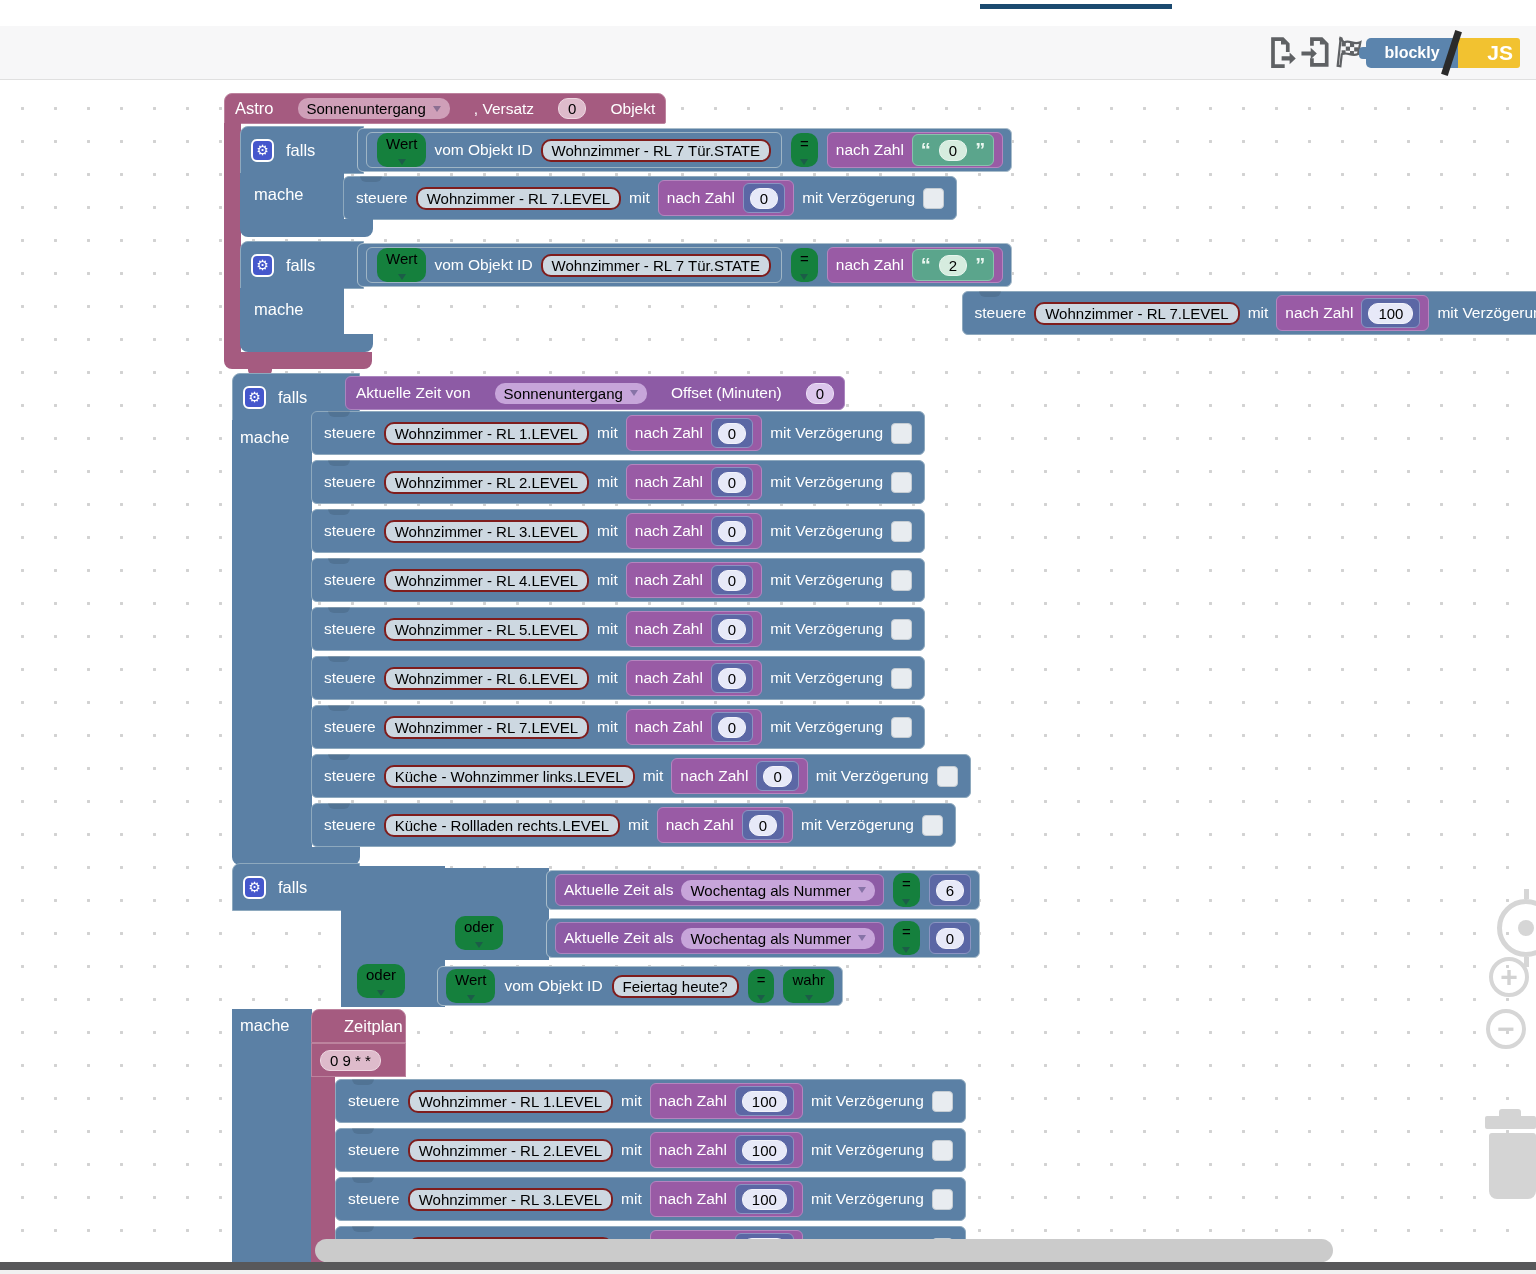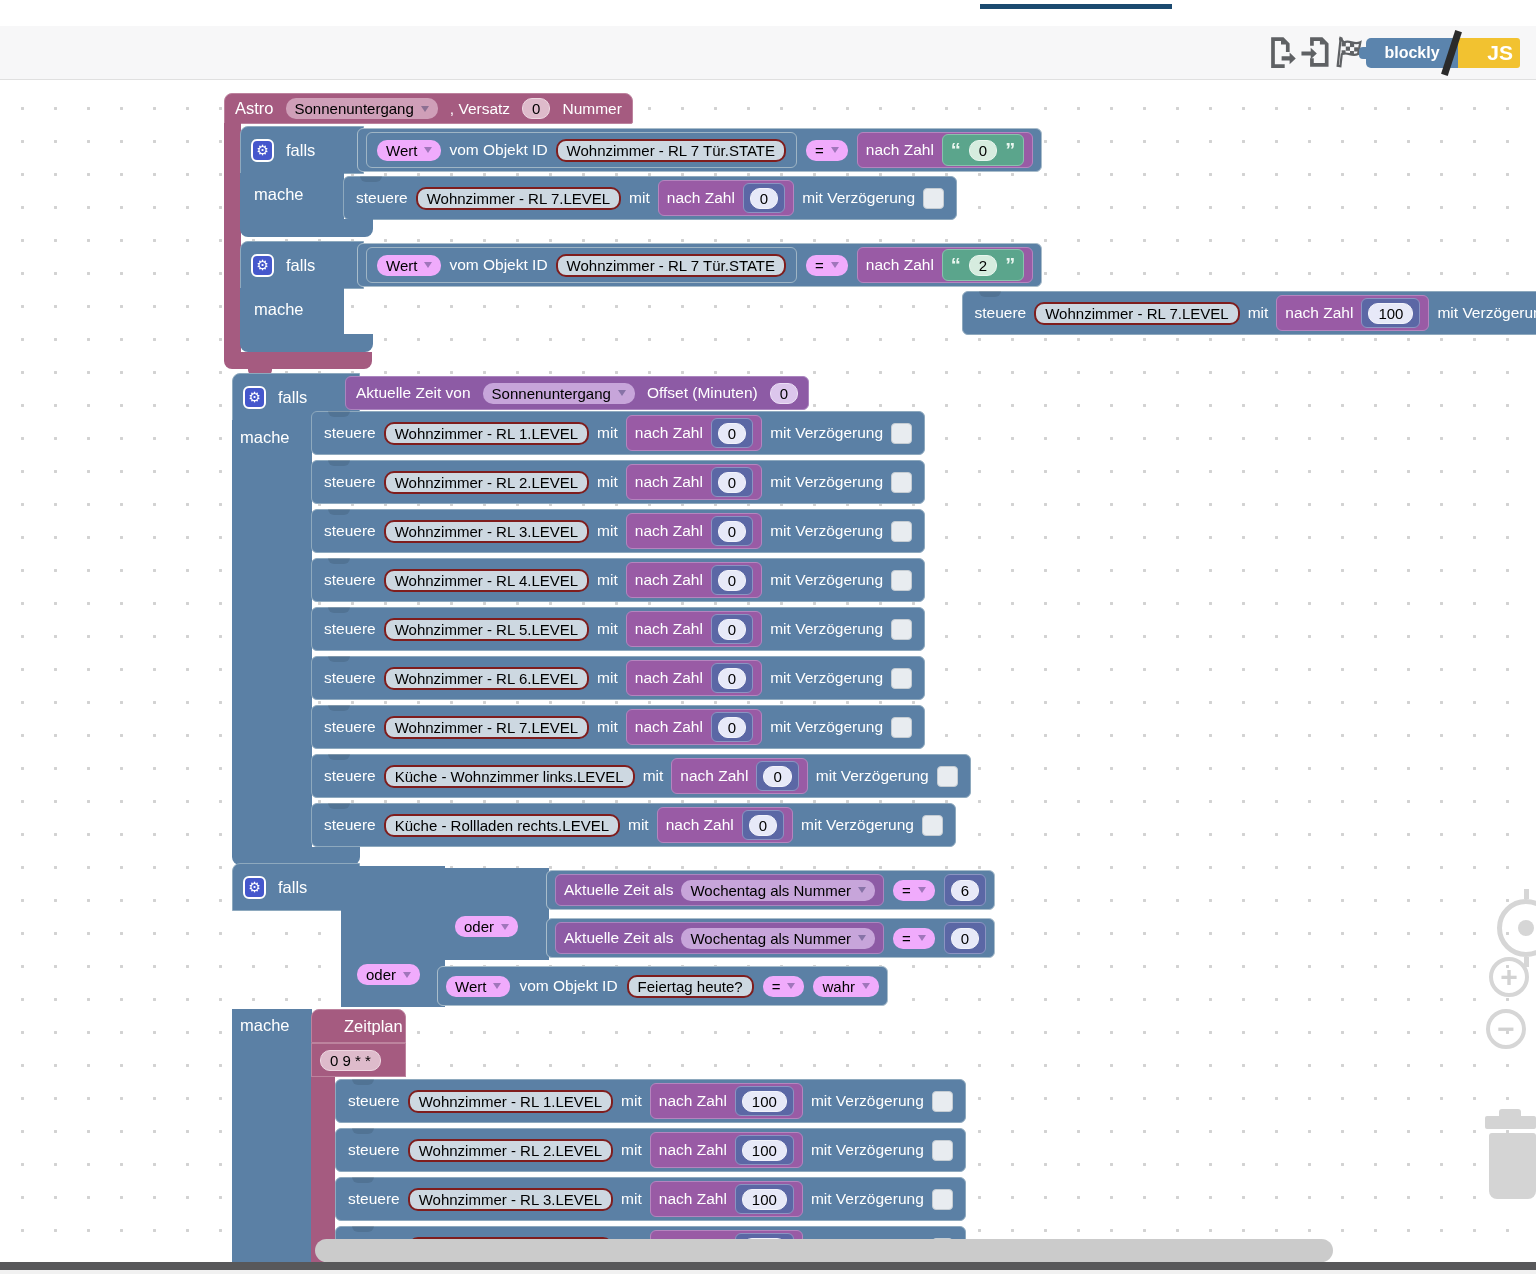--- a/index.html
+++ b/index.html
@@ -36,41 +36,41 @@
   .b-pink   { background:#a55b80; border:1px solid #bd839e; }
   .b-purple { background:#995ba5; border:1px solid #b585bf; }
   .b-violet { background:#8d5ba5; border:1px solid #ab85bf; }
   .b-indigo { background:#5b67a5; border:1px solid #8b94c2; }
   .b-green  { background:#5ba58c; border:1px solid #89c2ae; }
   .plain { border:none; }
 
   .lbl { color:#fff; font-size:15.5px; white-space:nowrap; }
   .big { font-size:16.5px; }
 
-  .hrow { display:inline-flex; align-items:center; gap:12px; padding:0 10px; border-radius:6px; white-space:nowrap; }
+  .hrow { display:inline-flex; align-items:center; gap:24px; padding:0 10px; border-radius:6px; white-space:nowrap; }
   .stmt { position:relative; height:44px; display:inline-flex; align-items:center; gap:8px; padding:0 12px; border-radius:6px; white-space:nowrap; }
   .stmt::before { content:""; position:absolute; top:-1px; left:16px; width:22px; height:6px; background:rgba(0,0,0,.10); border-radius:0 0 8px 8px; }
   .col { display:flex; flex-direction:column; gap:5px; align-items:flex-start; }
 
   .cmp  { display:inline-flex; align-items:center; gap:9px; height:44px; padding:0 8px; border-radius:6px; background:#5b80a5; border:1px solid #a9bdcb; }
   .cmp2 { height:40px; }
   .op   { display:inline-flex; align-items:center; gap:8px; height:36px; padding:0 10px; border-radius:6px; background:#5b80a5; border:1px solid #9fb5c5; }
 
   .vblk { display:inline-flex; align-items:center; gap:8px; border-radius:6px; padding:0 8px; }
   .h36 { height:36px; } .h32 { height:32px; } .h30 { height:30px; }
 
   .field { font-size:15px; color:#000; border-radius:10px; padding:1px 9px; white-space:nowrap; }
   .f-blue   { background:#cdd8e1; border:2px solid #7f1d1d; }
   .f-pink   { background:#debbcb; border:1px solid #eed7e1; }
   .f-purple { background:#dcc6ec; border:1px solid #ecdff6; }
   .f-indigo { background:#e7e9f8; border:1px solid #f2f3fb; }
   .f-green  { background:#d6ecdf; border:1px solid #e8f6ee; }
 
   .dd { display:inline-flex; align-items:center; gap:7px; font-size:15px; color:#000; border-radius:10px; padding:2px 9px; cursor:pointer; white-space:nowrap; }
-  .dd-blue   { background:#f0abfc; }
+  .dd-blue   { background:#15803d;flex-direction:column; }
   .dd-pink   { background:#cf9fb8; }
   .dd-purple { background:#c7a5da; }
   .caret { width:0; height:0; border-left:4.5px solid transparent; border-right:4.5px solid transparent; border-top:6px solid rgba(40,40,90,.40); }
 
   .gear { width:23px; height:23px; background:#4557cc; border:2px solid #fff; border-radius:6px; color:#fff;
           display:inline-flex; align-items:center; justify-content:center; font-size:14px; cursor:pointer; }
   .gear::before { content:"⚙"; }
 
   .checkbox { width:21px; height:21px; background:#e8ecf0; border:1px solid #c4ccd3; border-radius:4px; cursor:pointer; }
 
@@ -141,21 +141,21 @@
 
     
     <div class="abs hrow b-pink" style="left:224px; top:13px; height:31px; border-radius:8px 8px 2px 0;">
       <span class="lbl big">Astro</span>
       <span class="dd dd-pink">
         <span>Sonnenuntergang</span>
           <span class="caret"></span>
       </span>
       <span class="lbl">, Versatz</span>
       <span class="field f-pink">0</span>
-      <span class="lbl">Nummer</span>
+      <span class="lbl">Objekt</span>
     </div>
     <div class="abs b-pink plain" style="left:224px; top:43px; width:17px; height:230px; background:#a55b80;"></div>
     <div class="abs b-pink plain" style="left:224px; top:272px; width:148px; height:17px; background:#a55b80; border-radius:0 0 8px 8px;"></div>
     <div class="abs" style="left:248px; top:288px; width:24px; height:8px; background:#a55b80; border-radius:0 0 6px 6px;"></div>
 
     
     <div class="abs hrow b-blue" style="left:240px; top:46px; width:124px; height:48px; border-radius:8px 0 0 0; gap:12px;">
       <span class="gear"></span>
       <span class="lbl big">falls</span>
     </div>

